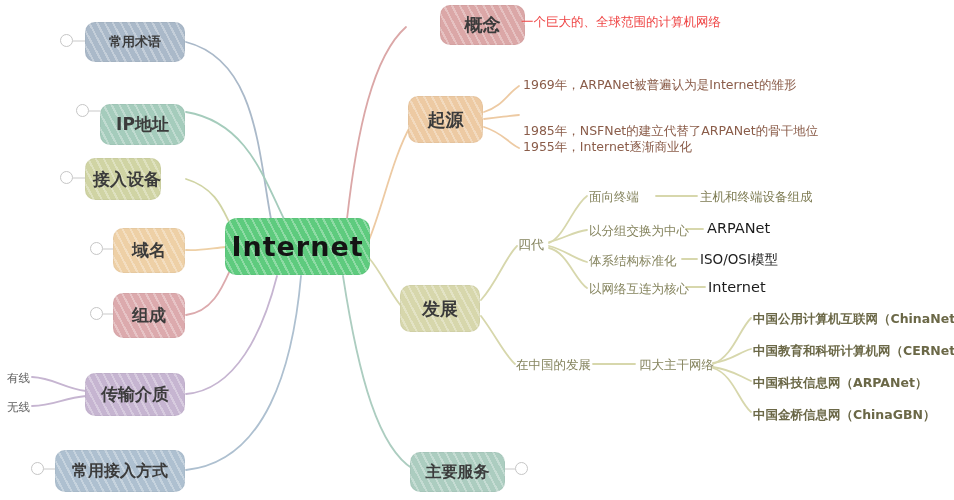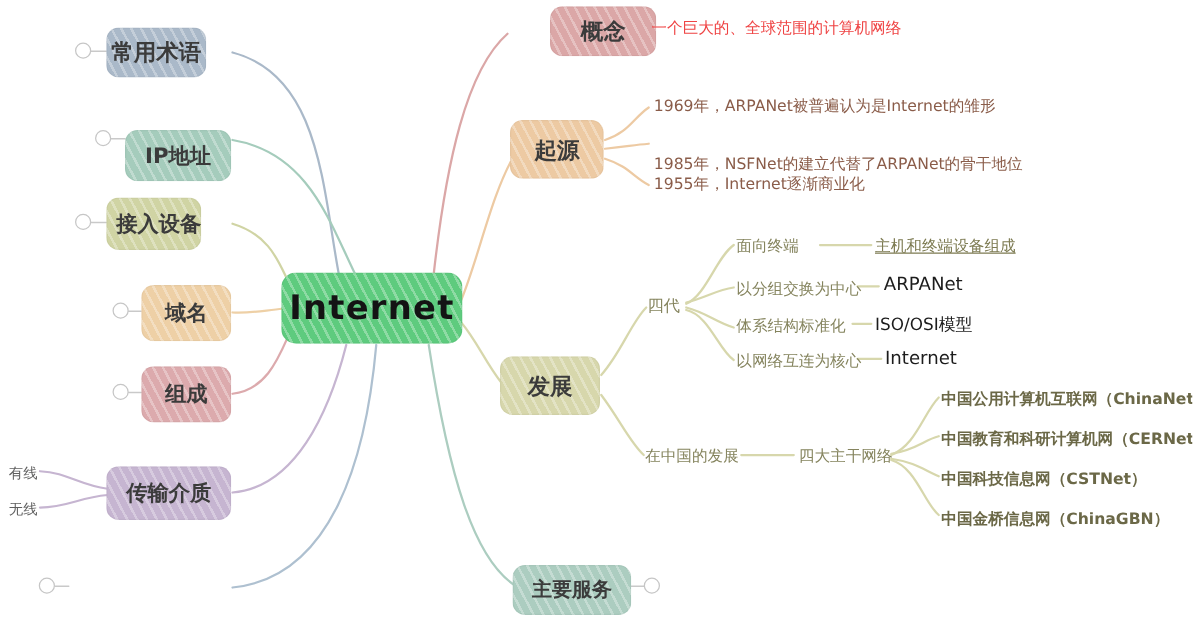--- a/index.html
+++ b/index.html
@@ -83,21 +83,21 @@
       <path d="M103,314 L113,314" stroke="#c9c9c9"></path>
       <path d="M44,469 L55,469" stroke="#c9c9c9"></path>
       <path d="M505,469 L515,469" stroke="#c9c9c9"></path>
     </g>
   </svg>
 
   <div class="node root-node" style="left: 225px; top: 218px; width: 145px; height: 57px; background-color: rgb(94, 203, 126);">
     <span>Internet</span>
   </div>
 
-  <div class="node" style="left: 85px; top: 22px; width: 80px; height: 40px; font-size: 18px; background-color: rgb(170, 185, 201); justify-content: center;">
+  <div class="node" style="left: 85px; top: 22px; width: 100px; height: 40px; font-size: 13px; background-color: rgb(170, 185, 201); justify-content: center;">
     <span>常用术语</span>
   </div>
   <div class="circ" style="left:60px;top:34px;"></div>
 
   <div class="node" style="left: 100px; top: 92px; width: 85px; height: 41px; font-size: 17px; background-color: rgb(165, 204, 188); margin-top: 12px;">
     <span>IP地址</span>
   </div>
   <div class="circ" style="left:76px;top:104px;"></div>
 
   <div class="node" style="left: 85px; top: 158px; width: 76px; height: 42px; font-size: 17px; background-color: rgb(208, 212, 164); justify-content: flex-end;">
@@ -114,20 +114,23 @@
     <span>组成</span>
   </div>
   <div class="circ" style="left:90px;top:307px;"></div>
 
   <div class="node" style="left: 85px; top: 373px; width: 100px; height: 43px; font-size: 17px; background-color: rgb(198, 181, 209);">
     <span>传输介质</span>
   </div>
   <span class="lbl tiny" style="left:7px;top:371px;">有线</span>
   <span class="lbl tiny" style="left:7px;top:400px;">无线</span>
 
+  <div class="node" style="left: 55px; top: 450px; width: 130px; height: 42px; font-size: 16px; background-color: rgb(174, 192, 208);">
+    <span>常用接入方式</span>
+  </div>
   <div class="circ" style="left:31px;top:462px;"></div>
 
   <div class="node" style="left: 405px; top: 5px; width: 85px; height: 40px; font-size: 18px; background-color: rgb(219, 167, 167); margin-left: 35px;">
     <span>概念</span>
   </div>
   <span class="lbl hand-pink" style="left:521px;top:14px;">一个巨大的、全球范围的计算机网络</span>
 
   <div class="node" style="left: 408px; top: 96px; width: 75px; height: 47px; font-size: 18px; background-color: rgb(237, 202, 163);">
     <span>起源</span>
   </div>
@@ -135,37 +138,37 @@
   <span class="lbl hand-brown" style="left:523px;top:108px;margin-top:15px;">1985年，NSFNet的建立代替了ARPANet的骨干地位</span>
   <span class="lbl hand-brown" style="left:523px;top:139px;">1955年，Internet逐渐商业化</span>
 
   <div class="node" style="left: 400px; top: 285px; width: 80px; height: 47px; font-size: 18px; background-color: rgb(215, 215, 172);">
     <span>发展</span>
   </div>
 
   <span class="lbl hand" style="left:518px;top:236px;font-size:13px;">四代</span>
 
   <span class="lbl hand" style="left:589px;top:189px;">面向终端</span>
-  <span class="lbl val-olive" style="left:700px;top:189px;text-decoration:underline;">主机和终端设备组成</span>
+  <span class="lbl val-olive" style="left:700px;top:189px;">主机和终端设备组成</span>
 
   <span class="lbl hand" style="left:589px;top:223px;">以分组交换为中心</span>
   <span class="lbl val-bold" style="left:707px;top:220px;">ARPANet</span>
 
   <span class="lbl hand" style="left:589px;top:253px;">体系结构标准化</span>
   <span class="lbl val-bold" style="left:700px;top:251px;font-size:13.5px;">ISO/OSI模型</span>
 
   <span class="lbl hand" style="left:589px;top:281px;">以网络互连为核心</span>
   <span class="lbl val-bold" style="left:708px;top:279px;">Internet</span>
 
   <span class="lbl hand" style="left:516px;top:357px;">在中国的发展</span>
   <span class="lbl hand" style="left:639px;top:357px;">四大主干网络</span>
 
   <span class="lbl net" style="left:753px;top:311px;">中国公用计算机互联网（ChinaNet）</span>
   <span class="lbl net" style="left:753px;top:343px;">中国教育和科研计算机网（CERNet）</span>
-  <span class="lbl net" style="left:753px;top:375px;">中国科技信息网（CSTNet）</span>
+  <span class="lbl net" style="left:753px;top:375px;">中国科技信息网（ARPANet）</span>
   <span class="lbl net" style="left:753px;top:407px;">中国金桥信息网（ChinaGBN）</span>
 
   <div class="node" style="left: 410px; top: 452px; width: 95px; height: 40px; font-size: 16px; background-color: rgb(172, 205, 192);">
     <span>主要服务</span>
   </div>
   <div class="circ" style="left:515px;top:462px;"></div>
 
 </div>
 
 </body></html>

